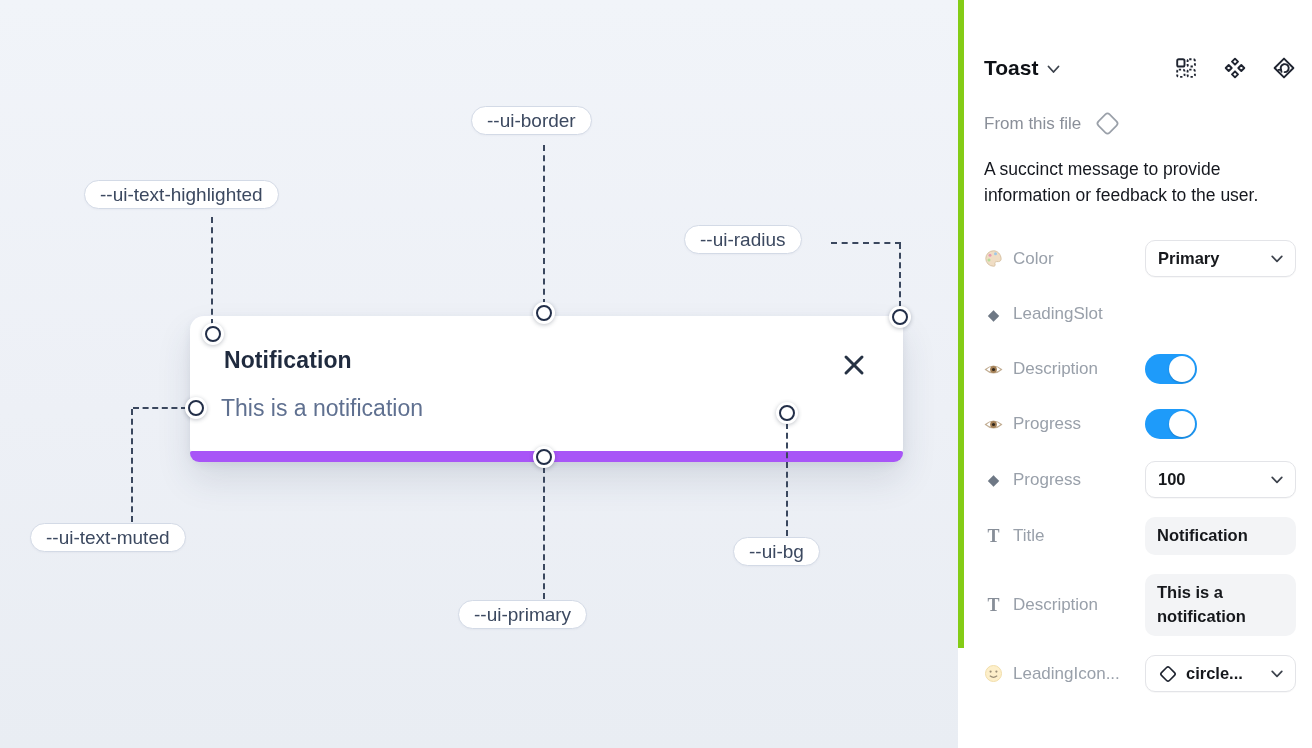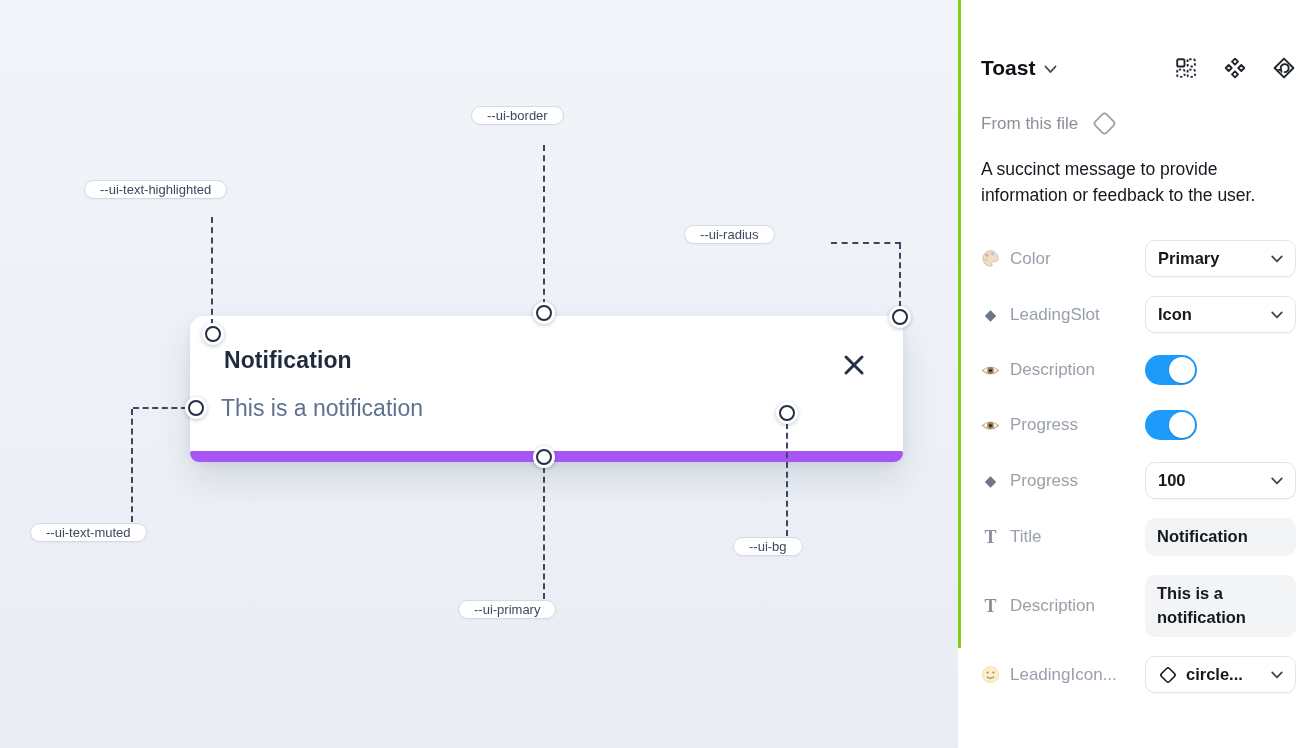--- a/index.html
+++ b/index.html
@@ -15,37 +15,37 @@
   .toast-card { position:absolute; left:190px; top:316px; width:713px; height:146px;
     background:#fff; border-radius:14px;
     box-shadow:0 18px 34px rgba(44,62,92,.13), 0 3px 8px rgba(44,62,92,.07); }
   .toast-title { position:absolute; left:34px; top:31px; font-size:23px; font-weight:600;
     color:#1f2a3e; letter-spacing:.1px; }
   .toast-desc { position:absolute; left:31px; top:79px; font-size:23px; color:#5f7090; }
   .toast-close { position:absolute; right:38px; top:38px; width:22px; height:22px; cursor:pointer; }
   .progress-bar { position:absolute; left:0; bottom:0; width:100%; height:11px;
     border-radius:3px 3px 14px 14px; }
 
-  .var-label { position:absolute; display:inline-flex; align-items:center; height:19px;
+  .var-label { position:absolute; display:inline-flex; align-items:center; height:29px;
     padding:0 15px; background:#fff; border:1.5px solid #d3dae6; border-radius:17px;
-    color:#3c4960; font-size:13px; white-space:nowrap;
+    color:#3c4960; font-size:19px; white-space:nowrap;
     box-shadow:0 1px 2px rgba(44,62,92,.04); z-index:3; }
 
   .dash-v { position:absolute; width:0; border-left:2.4px dashed #3a475e; z-index:1; }
   .dash-h { position:absolute; height:0; border-top:2.4px dashed #3a475e; z-index:1; }
 
   .connector { position:absolute; width:22px; height:22px; border-radius:50%;
     background:#fff; box-shadow:0 1px 4px rgba(30,40,60,.28);
     display:flex; align-items:center; justify-content:center; z-index:4; }
   .connector::after { content:""; width:12px; height:12px; border-radius:50%;
     border:2.6px solid #222e48; background:#fff; }
 
   
   .panel { position:absolute; left:958px; top:0; width:354px; height:648px;
-    background:#fff; border-left:3px solid #84cc16; padding:0 16px 0 20px; }
+    background:#fff; border-left:6px solid #84cc16; padding:0 16px 0 20px; }
 
   .panel-header { display:flex; align-items:center; margin-top:52px; height:32px; }
   .panel-title { font-size:21px; font-weight:700; color:#0e1116; }
   .title-chevron { margin-left:9px; margin-top:3px; }
   .header-icons { margin-left:auto; display:flex; align-items:center; gap:25px; }
   .hicon { width:24px; height:24px; cursor:pointer; }
 
   .source-row { display:flex; align-items:center; gap:13px; margin-top:26px; }
   .source-text { font-size:17px; color:#8a8f99; }
 
@@ -187,28 +187,20 @@
             </svg>
           </div>
         </div>
       </div>
 
       <div class="prop-row">
         <div class="prop-label">
           <span class="picon diamond-glyph">◆</span>
           <span>LeadingSlot</span>
         </div>
-        <div class="prop-value">
-          <div class="select-box">
-            <span class="select-text">Icon</span>
-            <svg width="12" height="8" viewBox="0 0 12 8">
-              <polyline points="1.2,1.3 6,6.3 10.8,1.3" fill="none" stroke="#3c424c" stroke-width="1.7" stroke-linecap="round" stroke-linejoin="round"></polyline>
-            </svg>
-          </div>
-        </div>
       </div>
 
       <div class="prop-row">
         <div class="prop-label">
           <span class="picon">
             <svg width="19" height="15" viewBox="0 0 19 15">
               <path d="M1.5 7.5 Q9.5 0.5 17.5 7.5 Q9.5 14.5 1.5 7.5 Z" fill="#fff" stroke="#c4b096" stroke-width="1.2"></path>
               <circle cx="9.5" cy="7.5" r="3.4" fill="#a37f55"></circle>
               <circle cx="9.5" cy="7.5" r="1.6" fill="#33281d"></circle>
             </svg>

